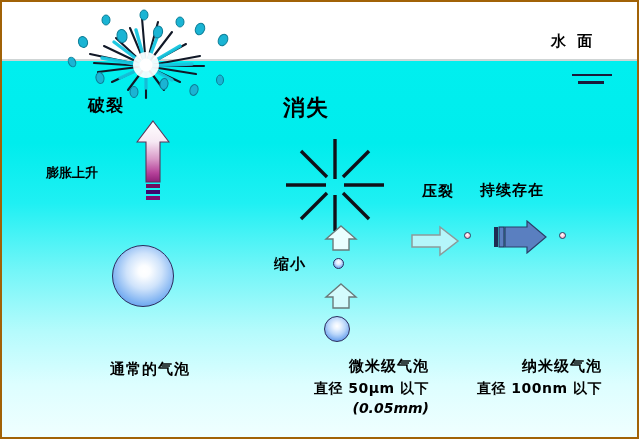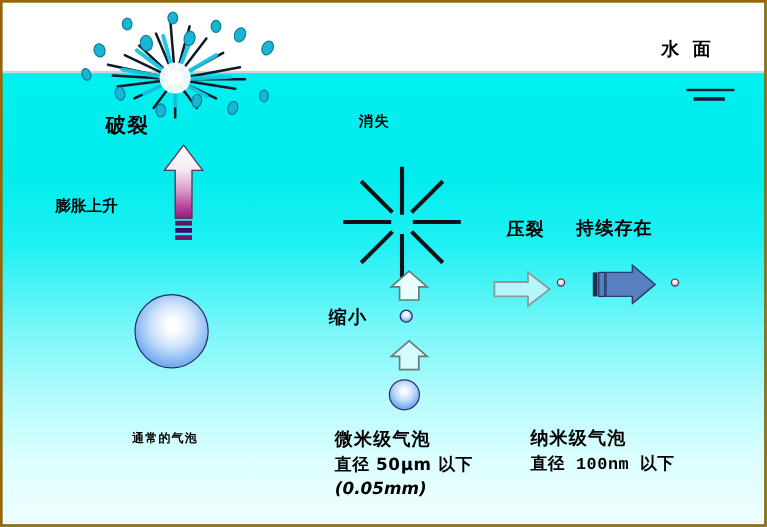--- a/index.html
+++ b/index.html
@@ -55,40 +55,40 @@
     color: #000000;
     font-family: "DejaVu Sans", "Liberation Sans", sans-serif;
     white-space: nowrap;
     line-height: 1.25;
   }
   .lbl.cn {
     font-weight: bold;
   }
   #lbl-surface   { left: 549px; top: 30px;  font-size: 15px; letter-spacing: 3px; }
   #lbl-burst     { left: 86px;  top: 93px;  font-size: 17px; letter-spacing: 1px; }
-  #lbl-vanish    { left: 281px; top: 92px;  font-size: 12px; letter-spacing: 1px; margin-left: 16px; }
+  #lbl-vanish    { left: 281px; top: 92px;  font-size: 22px; letter-spacing: 1px; }
   #lbl-expand    { left: 44px;  top: 163px; font-size: 13px; letter-spacing: 0px; }
   #lbl-crush     { left: 404px; top: 180px; font-size: 15px; letter-spacing: 1px; margin-left: 16px; }
   #lbl-persist   { left: 478px; top: 179px; font-size: 15px; letter-spacing: 1px; }
   #lbl-shrink    { left: 272px; top: 253px; font-size: 15px; letter-spacing: 1px; }
-  #lbl-ordinary  { left: 108px; top: 358px; font-size: 10px; letter-spacing: 1px; }
+  #lbl-ordinary  { left: 108px; top: 358px; font-size: 15px; letter-spacing: 1px; }
 
   .capgroup {
     position: absolute;
-    text-align: left;
+    text-align: right;
     color: #000000;
     font-family: "DejaVu Sans", "Liberation Sans", sans-serif;
     line-height: 1.45;
   }
   .capgroup .c1 { font-size: 15px; font-weight: bold; letter-spacing: 1px; }
   .capgroup .c2 { font-size: 14px; font-weight: bold; letter-spacing: 0.5px; }
   .capgroup .c3 { font-size: 14px; font-weight: bold; font-style: italic; }
 
   #cap-micro { left: 277px; top: 354px; width: 150px; }
-  #cap-nano  { left: 440px; top: 354px; width: 160px; font-family: Liberation Mono, monospace; }
+  #cap-nano  { left: 440px; top: 354px; width: 160px; }
 
   
   #surf-tick1 {
     position: absolute; left: 570px; top: 72px;
     width: 40px; height: 2px; background: #1a1a3a;
   }
   #surf-tick2 {
     position: absolute; left: 576px; top: 79px;
     width: 26px; height: 3px; background: #1a1a3a;
   }

